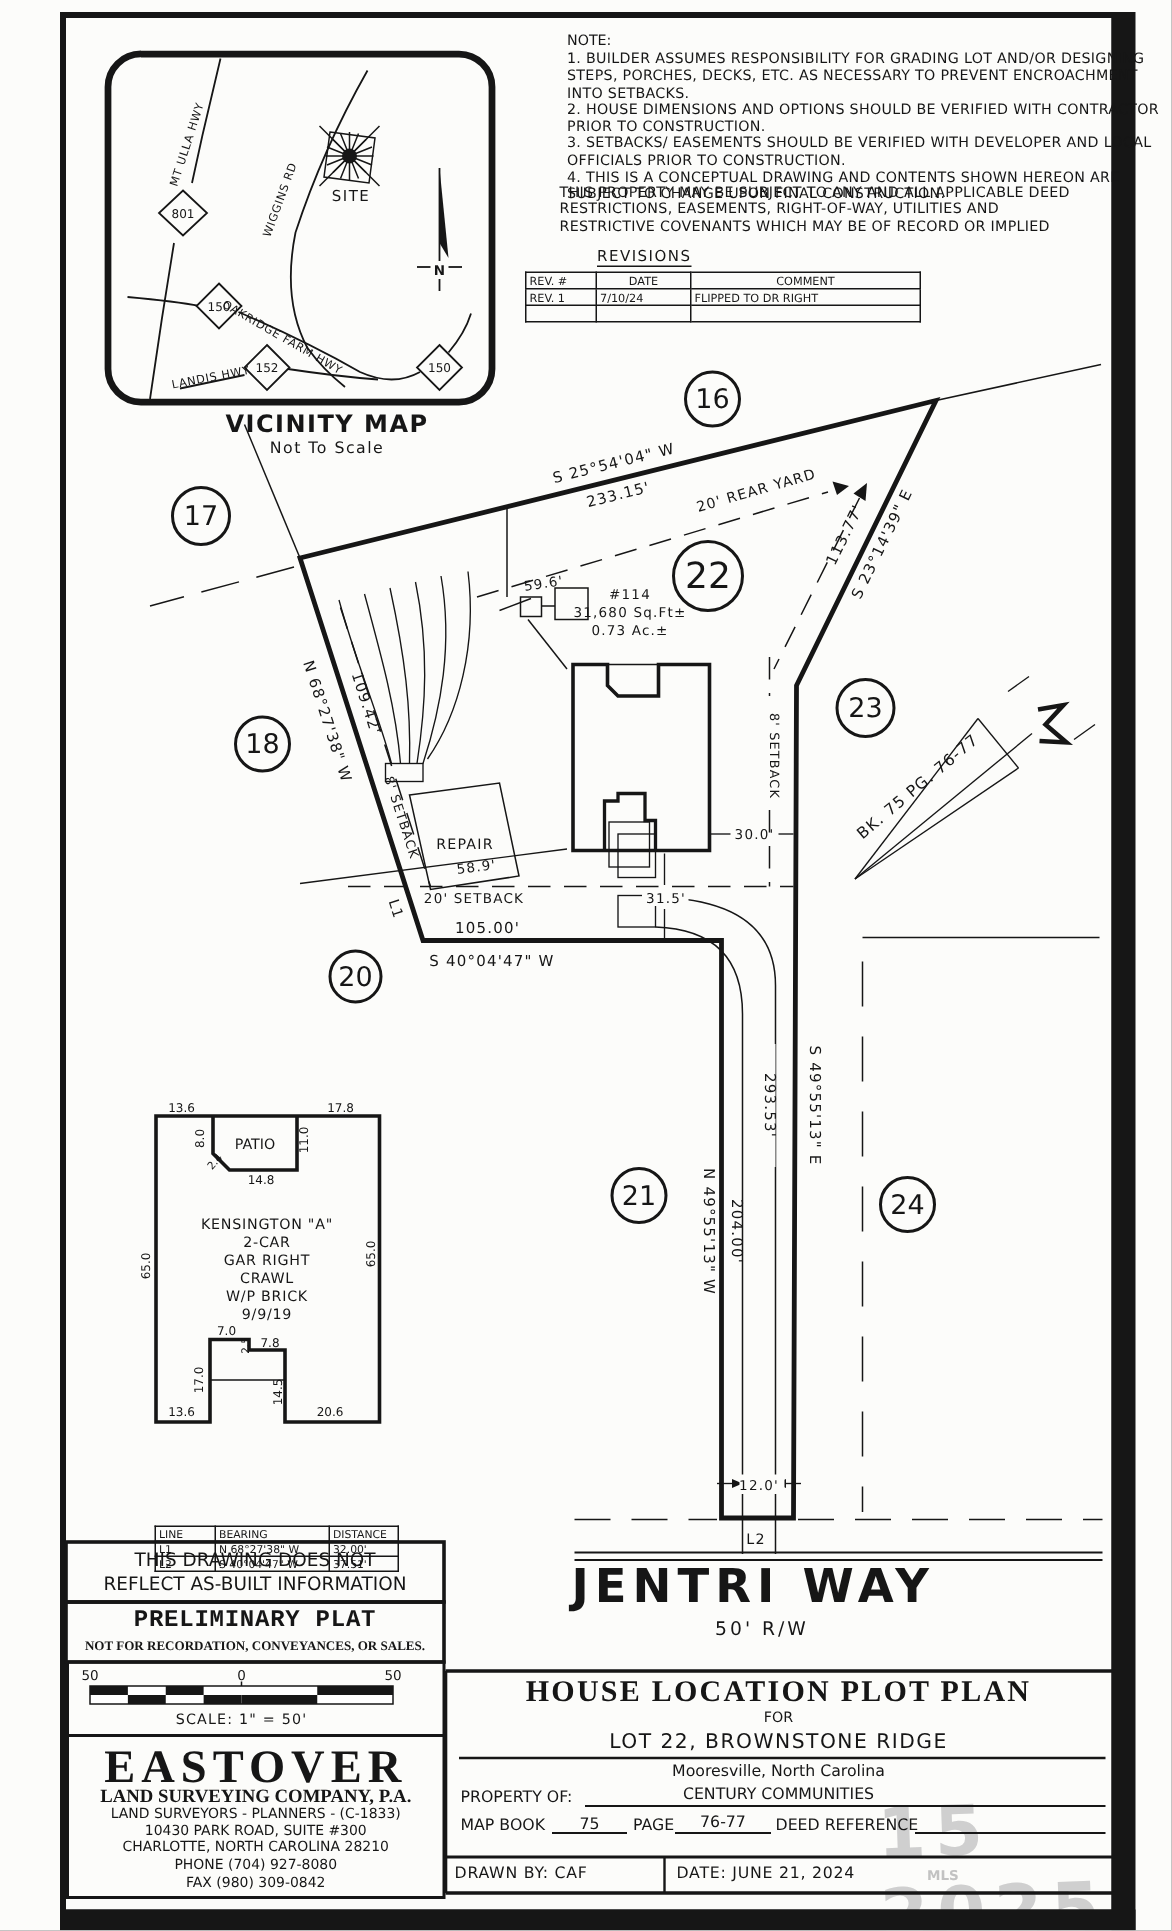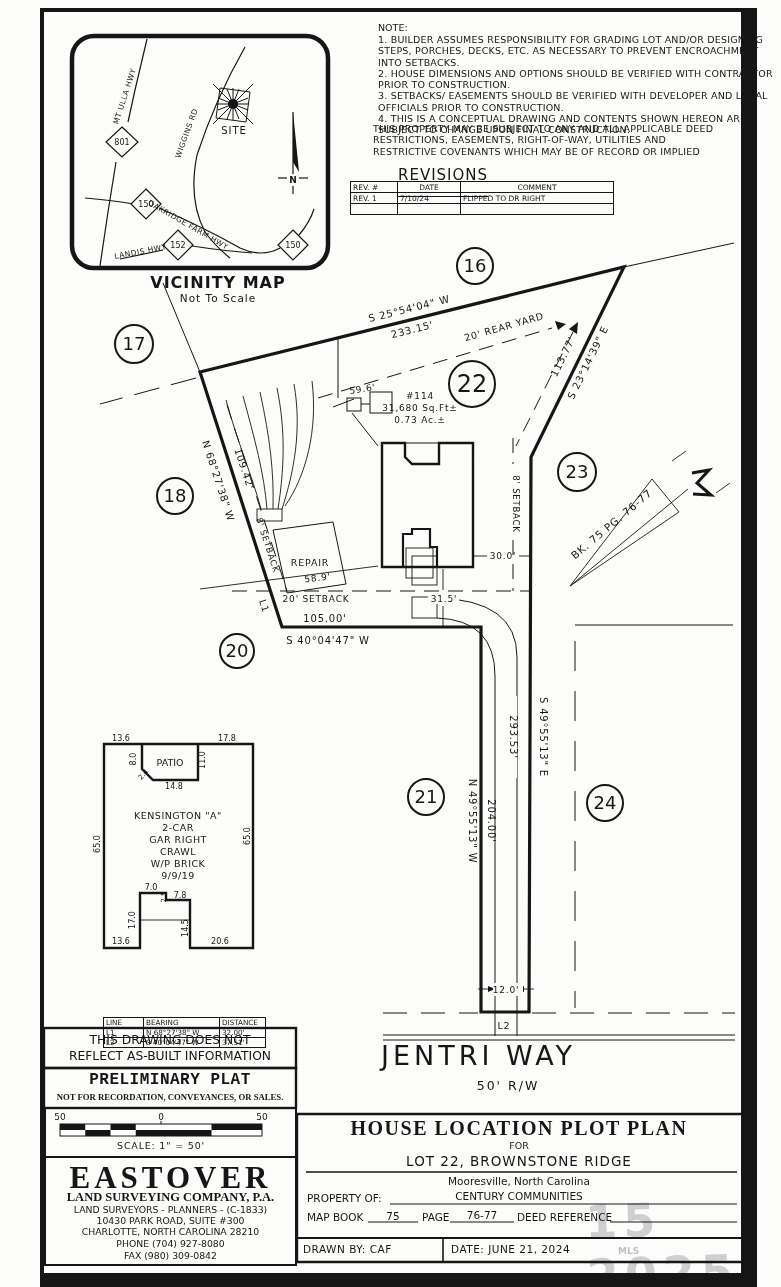--- a/index.html
+++ b/index.html
@@ -315,21 +315,21 @@
 2. HOUSE DIMENSIONS AND OPTIONS SHOULD BE VERIFIED WITH CONTRACTOR
 PRIOR TO CONSTRUCTION.
 3. SETBACKS/ EASEMENTS SHOULD BE VERIFIED WITH DEVELOPER AND LOCAL
 OFFICIALS PRIOR TO CONSTRUCTION.
 4. THIS IS A CONCEPTUAL DRAWING AND CONTENTS SHOWN HEREON ARE
 SUBJECT TO CHANGE UPON FINAL CONSTRUCTION.</div>
   <div class="txt pre" style="left:373px;top:123px;font-size:9.5px;line-height:11.3px;letter-spacing:0.2px;">THIS PROPERTY MAY BE SUBJECT TO ANY AND ALL APPLICABLE DEED
 RESTRICTIONS, EASEMENTS, RIGHT-OF-WAY, UTILITIES AND
 RESTRICTIVE COVENANTS WHICH MAY BE OF RECORD OR IMPLIED</div>
 
-  <div class="txt" style="left:398px;top:166px;font-size:15px;letter-spacing:1px;border-bottom:1px solid #161616;padding-bottom:12px;">REVISIONS</div>
+  <div class="txt" style="left:398px;top:166px;font-size:10px;letter-spacing:1px;border-bottom:1px solid #161616;padding-bottom:0;">REVISIONS</div>
   <table class="dt rev txt" style="left:350px;top:181px;">
     <tbody>
         <tr>
       <th style="width:42px;">REV. #</th>
       <th style="width:58px;text-align:center;">DATE</th>
       <th style="width:148px;text-align:center;margin-left:28px;">COMMENT</th>
     </tr>
     <tr>
       <td>REV. 1</td>
       <td>7/10/24</td>
@@ -356,21 +356,21 @@
       <td>32.00'</td>
     </tr>
     <tr>
       <td>L2</td>
       <td>S 40°04'47" W</td>
       <td>37.51'</td>
     </tr>
   </tbody>
     </table>
 
-  <div class="txt" style="left:381px;top:1040px;font-size:27px;font-weight:normal;letter-spacing:4px;">JENTRI WAY</div>
+  <div class="txt" style="left:381px;top:1040px;font-size:31px;font-weight:bold;letter-spacing:4px;">JENTRI WAY</div>
   <div class="txt ctr" style="left:383px;top:1078px;width:250px;font-size:12.5px;letter-spacing:2px;">50' R/W</div>
 
   <div class="txt pre ctr" style="left:44px;top:1033px;width:252px;font-size:12.3px;line-height:15.5px;">THIS DRAWING DOES NOT
 REFLECT AS-BUILT INFORMATION</div>
   <div class="txt ctr serif" style="left:44px;top:1071px;width:252px;font-size:16px;font-weight:bold;letter-spacing:0.5px;font-family:Liberation Mono, monospace;">PRELIMINARY PLAT</div>
   <div class="txt ctr serif" style="left:44px;top:1092px;width:252px;font-size:8.7px;font-weight:bold;">NOT FOR RECORDATION, CONVEYANCES, OR SALES.</div>
 
   <div class="txt ctr serif" style="left:45px;top:1160px;width:251px;font-size:31px;font-weight:bold;letter-spacing:4px;">EASTOVER</div>
   <div class="txt ctr serif" style="left:45px;top:1190px;width:251px;font-size:12.5px;font-weight:bold;">LAND SURVEYING COMPANY, P.A.</div>
   <div class="txt ctr" style="left:45px;top:1204px;width:251px;font-size:9.3px;">LAND SURVEYORS - PLANNERS - (C-1833)</div>

